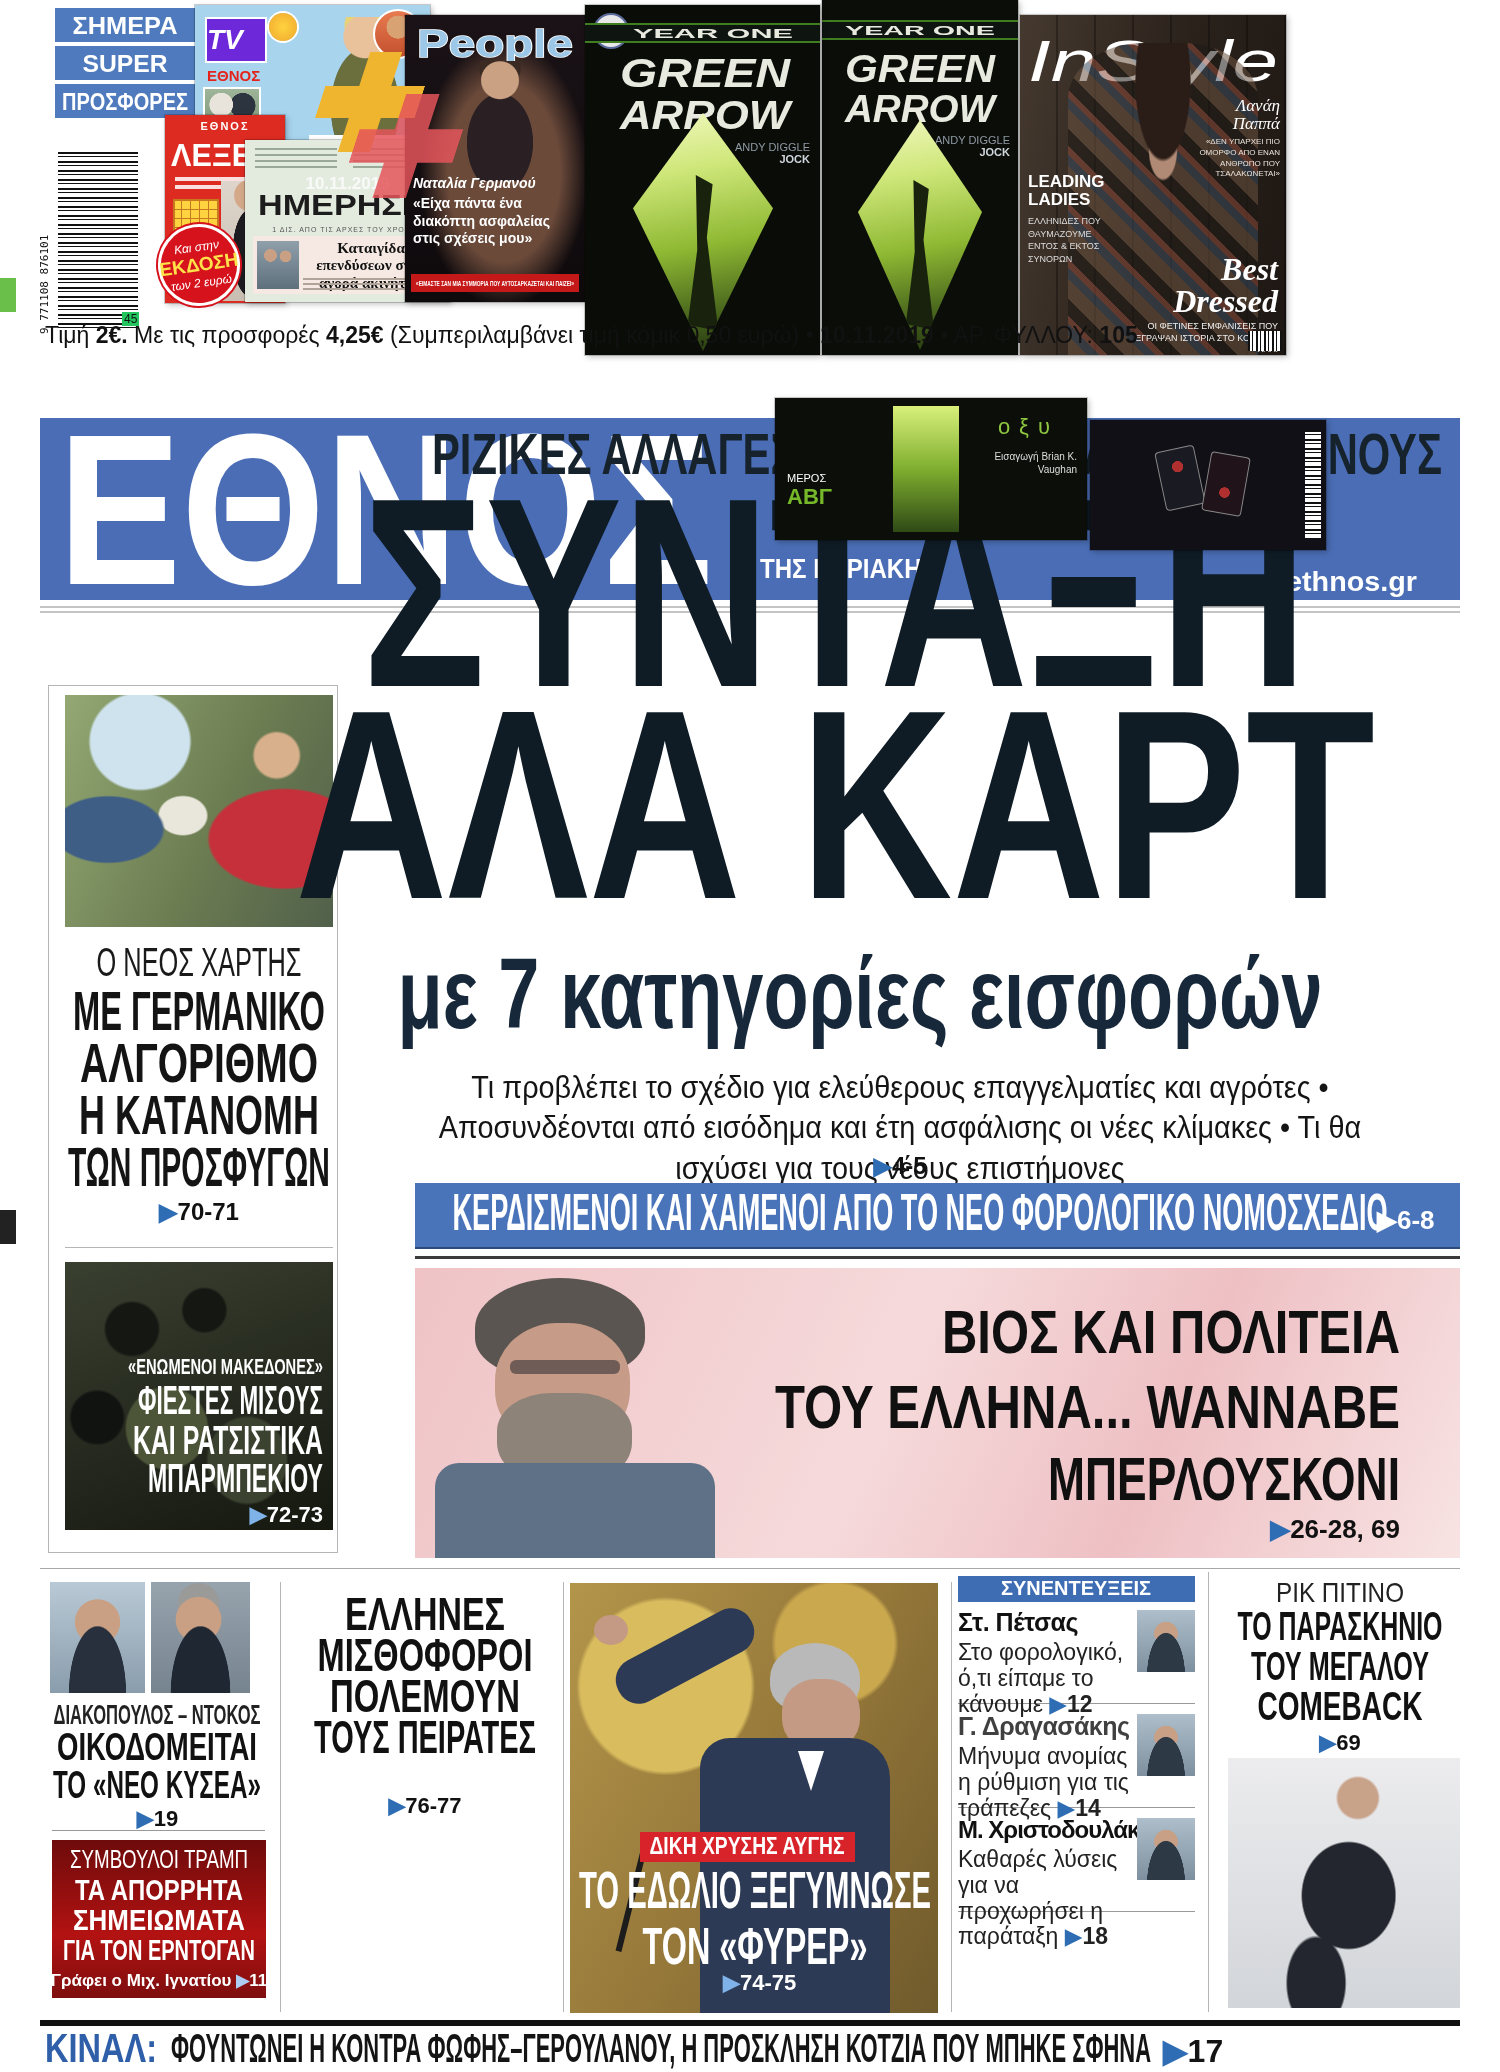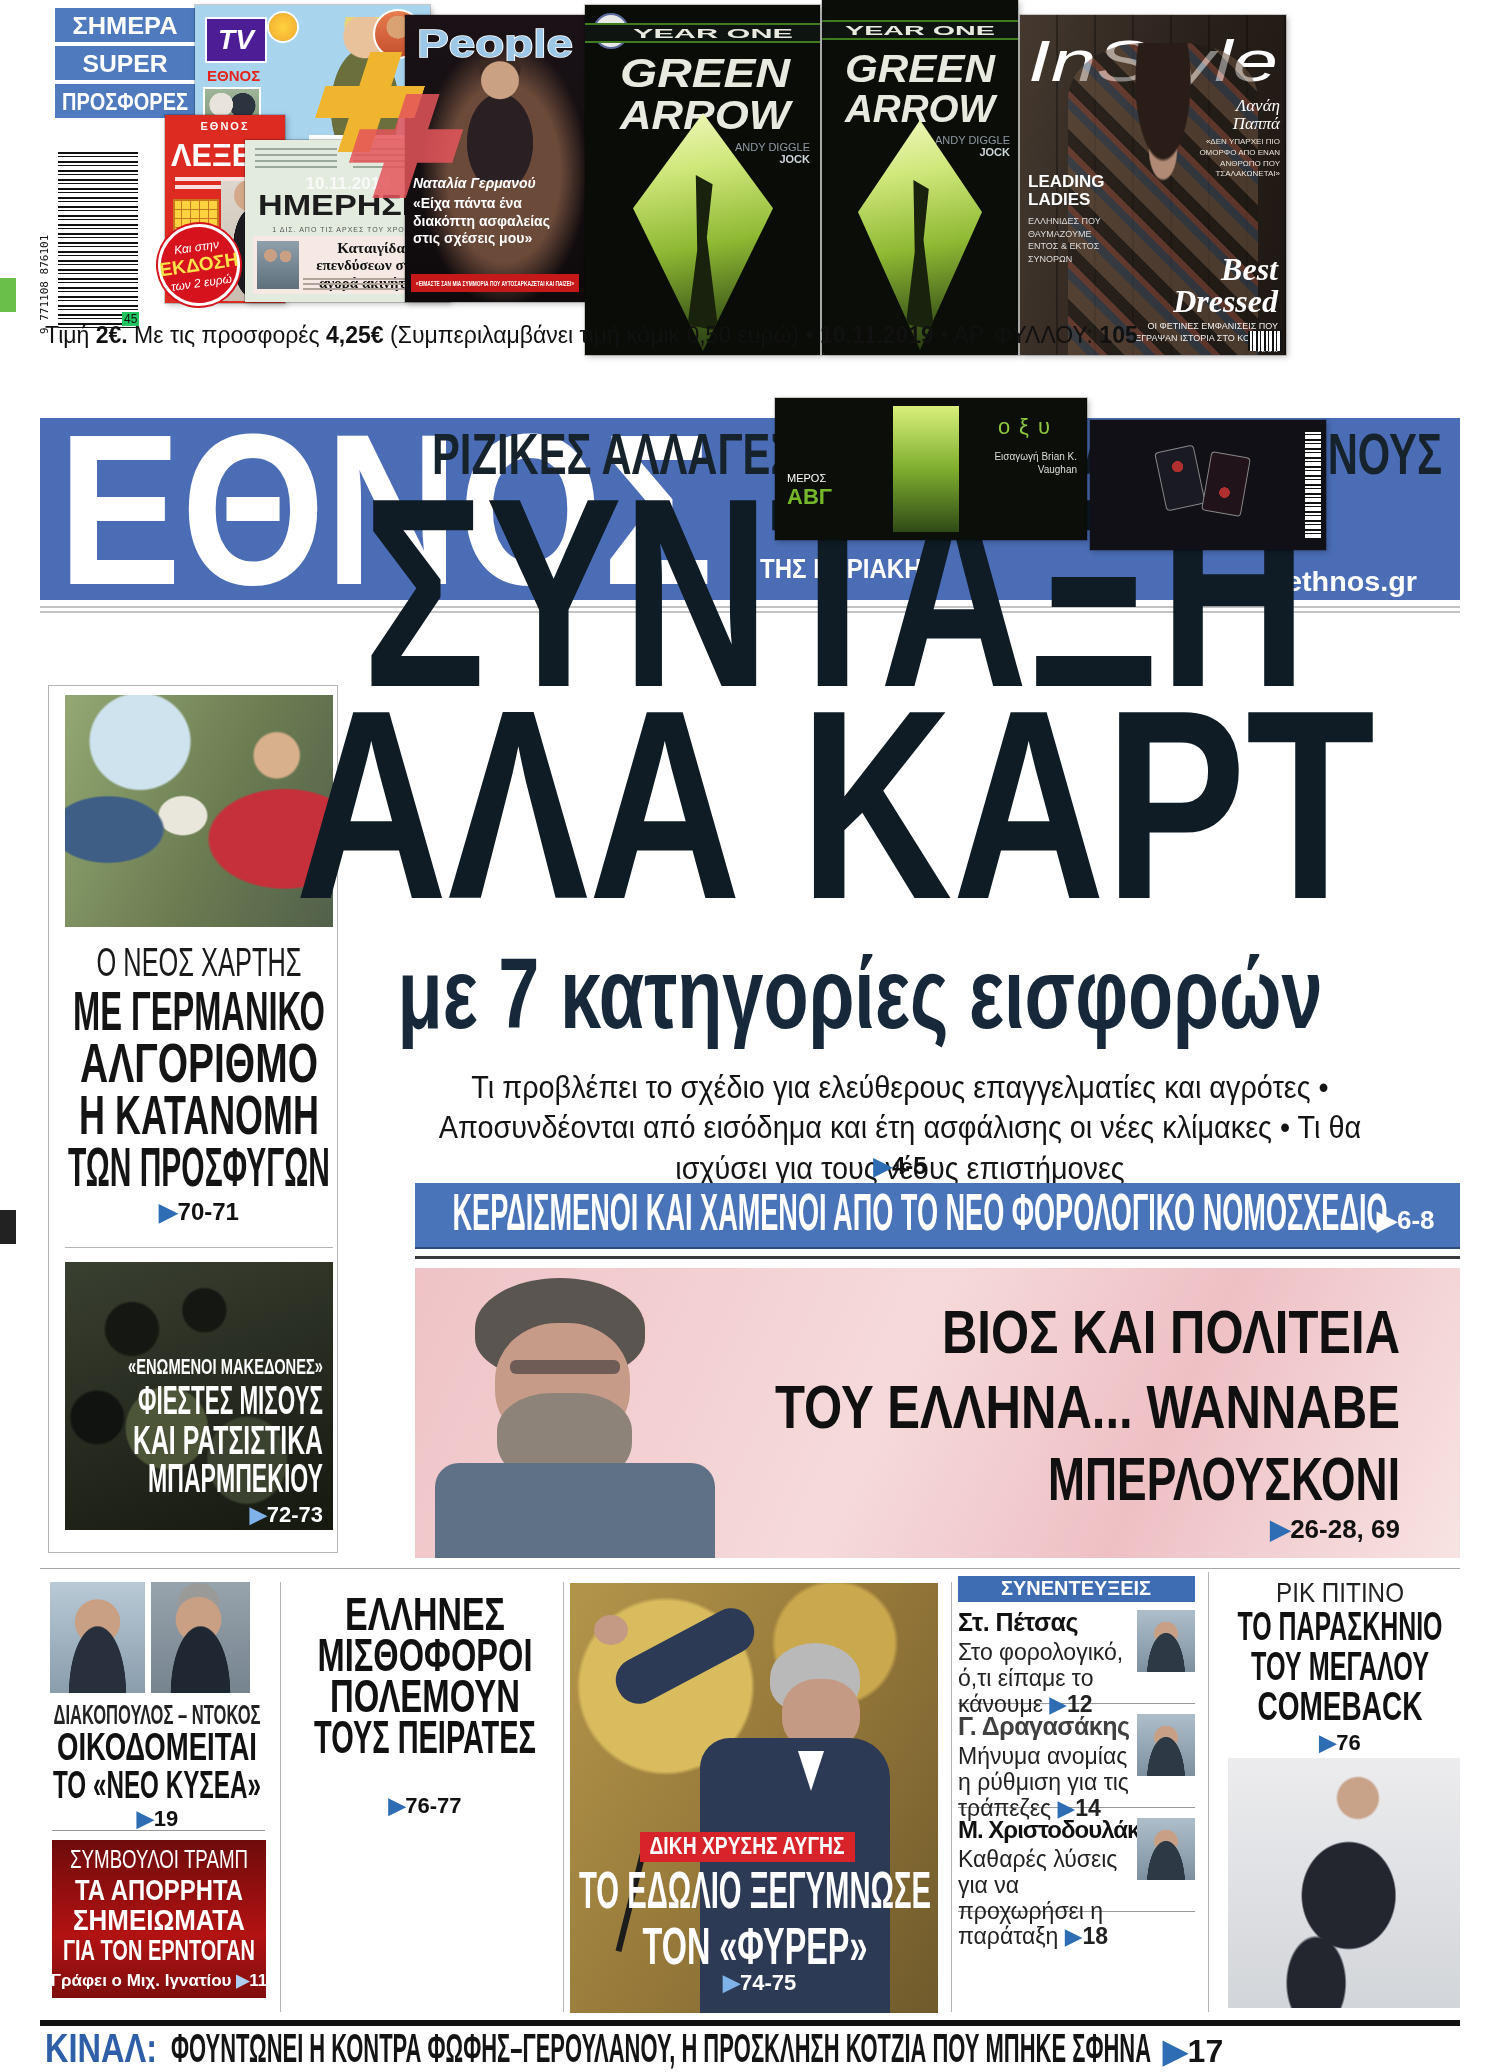--- a/index.html
+++ b/index.html
@@ -86,21 +86,21 @@
   </div>
 
   <div class="abs" style="left:38px;top:152px;width:102px;height:185px;">
     <div class="abs" style="left:0;top:2px;height:180px;writing-mode:vertical-rl;transform:rotate(180deg);font-size:11px;font-family:'DejaVu Sans Mono',monospace;color:#111;">9 771108 876101</div>
     <div class="abs bars-h" style="left:20px;top:0;width:80px;height:178px;"></div>
     <div class="abs" style="left:84px;top:160px;font-size:12px;color:#111;background:#22c55e;padding:0 2px;">45</div>
   </div>
 
   <div class="abs cover" style="left:195px;top:5px;width:235px;height:155px;background:#a8d4ee;">
     <div class="abs" style="left:118px;top:12px;width:104px;height:140px;background:radial-gradient(circle at 50% 14%, #e9c29b 0 16%, transparent 17%),radial-gradient(circle at 50% 6%, #e8d27a 0 14%, transparent 15%),radial-gradient(ellipse at 50% 65%, #6b6f3d 0 46%, transparent 47%),transparent;"></div>
-    <div class="abs" style="left:10px;top:12px;width:62px;height:46px;background:#4c1d95;border:2px solid #fff;display:flex;align-items:center;justify-content:center;">
+    <div class="abs" style="left:10px;top:12px;width:62px;height:46px;background:#6d28d9;border:2px solid #fff;display:flex;align-items:center;">
       <span style="color:#fff;font-weight:bold;font-style:italic;font-size:28px;">TV</span>
     </div>
     <div class="abs" style="left:12px;top:62px;font-size:15px;font-weight:bold;color:#e5231b;">ΕΘΝΟΣ</div>
     <div class="abs" style="left:74px;top:8px;width:28px;height:28px;background:radial-gradient(#ffd23f,#f0a82e);border-radius:50%;box-shadow:0 0 0 2px #fff;"></div>
     <div class="abs" style="left:178px;top:4px;width:50px;height:50px;border-radius:50%;border:2px solid #fff;background:radial-gradient(circle at 50% 35%, #d8a273 0 30%, transparent 31%),linear-gradient(#e87b4f,#c4502e);"></div>
     <div class="abs" style="left:8px;top:82px;width:58px;height:56px;border:2px solid #fff;background:radial-gradient(circle at 30% 30%, #e8e4dc 0 22%, transparent 23%),radial-gradient(circle at 70% 32%, #2c3440 0 24%, transparent 25%),linear-gradient(#9fb59a,#718a6e);"></div>
     <div class="abs" style="left:8px;top:140px;width:58px;height:10px;background:#ffd23f;"></div>
     <div class="abs" style="left:114px;top:130px;width:114px;height:17px;background:#fff;display:flex;align-items:center;justify-content:center;">
       <svg width="112" height="14">
           <text x="56" y="11" text-anchor="middle" font-size="11" font-weight="bold" fill="#d6121c" textLength="104" lengthAdjust="spacingAndGlyphs">ΜΑΡΙΑ ΜΠΑΚΟΔΗΜΟΥ</text>
@@ -387,21 +387,21 @@
   </div>
 
   <svg class="abs" style="left:1220px;top:1578px;" width="240" height="30">
     <text x="120" y="24" text-anchor="middle" font-size="28" fill="#222" textLength="128" lengthAdjust="spacingAndGlyphs">ΡΙΚ ΠΙΤΙΝΟ</text>
   </svg>
   <svg class="abs" style="left:1220px;top:1606px;" width="240" height="122">
     <text x="120" y="34" text-anchor="middle" font-size="40" font-weight="bold" fill="#111" textLength="205" lengthAdjust="spacingAndGlyphs">ΤΟ ΠΑΡΑΣΚΗΝΙΟ</text>
     <text x="120" y="74" text-anchor="middle" font-size="40" font-weight="bold" fill="#111" textLength="178" lengthAdjust="spacingAndGlyphs">ΤΟΥ ΜΕΓΑΛΟΥ</text>
     <text x="120" y="114" text-anchor="middle" font-size="40" font-weight="bold" fill="#111" textLength="165" lengthAdjust="spacingAndGlyphs">COMEBACK</text>
   </svg>
-  <div class="abs" style="left:1220px;top:1730px;width:240px;text-align:center;font-size:22px;font-weight:bold;"><span class="arrow">▶</span><span class="pgref">76</span></div>
+  <div class="abs" style="left:1220px;top:1730px;width:240px;text-align:center;font-size:22px;font-weight:bold;"><span class="arrow">▶</span><span class="pgref">69</span></div>
   <div class="abs ph-pitino" style="left:1228px;top:1758px;width:232px;height:250px;"></div>
 
   <div class="abs" style="left:40px;top:2020px;width:1420px;height:6px;background:#111;"></div>
   <svg class="abs" style="left:45px;top:2030px;" width="1410" height="40">
     <text x="0" y="32" font-size="40" font-weight="bold" fill="#2e5fa8" textLength="112" lengthAdjust="spacingAndGlyphs">ΚΙΝΑΛ:</text>
     <text x="126" y="32" font-size="40" font-weight="bold" fill="#141414" textLength="980" lengthAdjust="spacingAndGlyphs">ΦΟΥΝΤΩΝΕΙ Η ΚΟΝΤΡΑ ΦΩΦΗΣ–ΓΕΡΟΥΛΑΝΟΥ, Η ΠΡΟΣΚΛΗΣΗ ΚΟΤΖΙΑ ΠΟΥ ΜΠΗΚΕ ΣΦΗΝΑ</text>
     <text x="1118" y="32" font-size="32" font-weight="bold"><tspan fill="#2e6db4">▶</tspan><tspan fill="#141414">17</tspan></text>
   </svg>
 
 </div>

